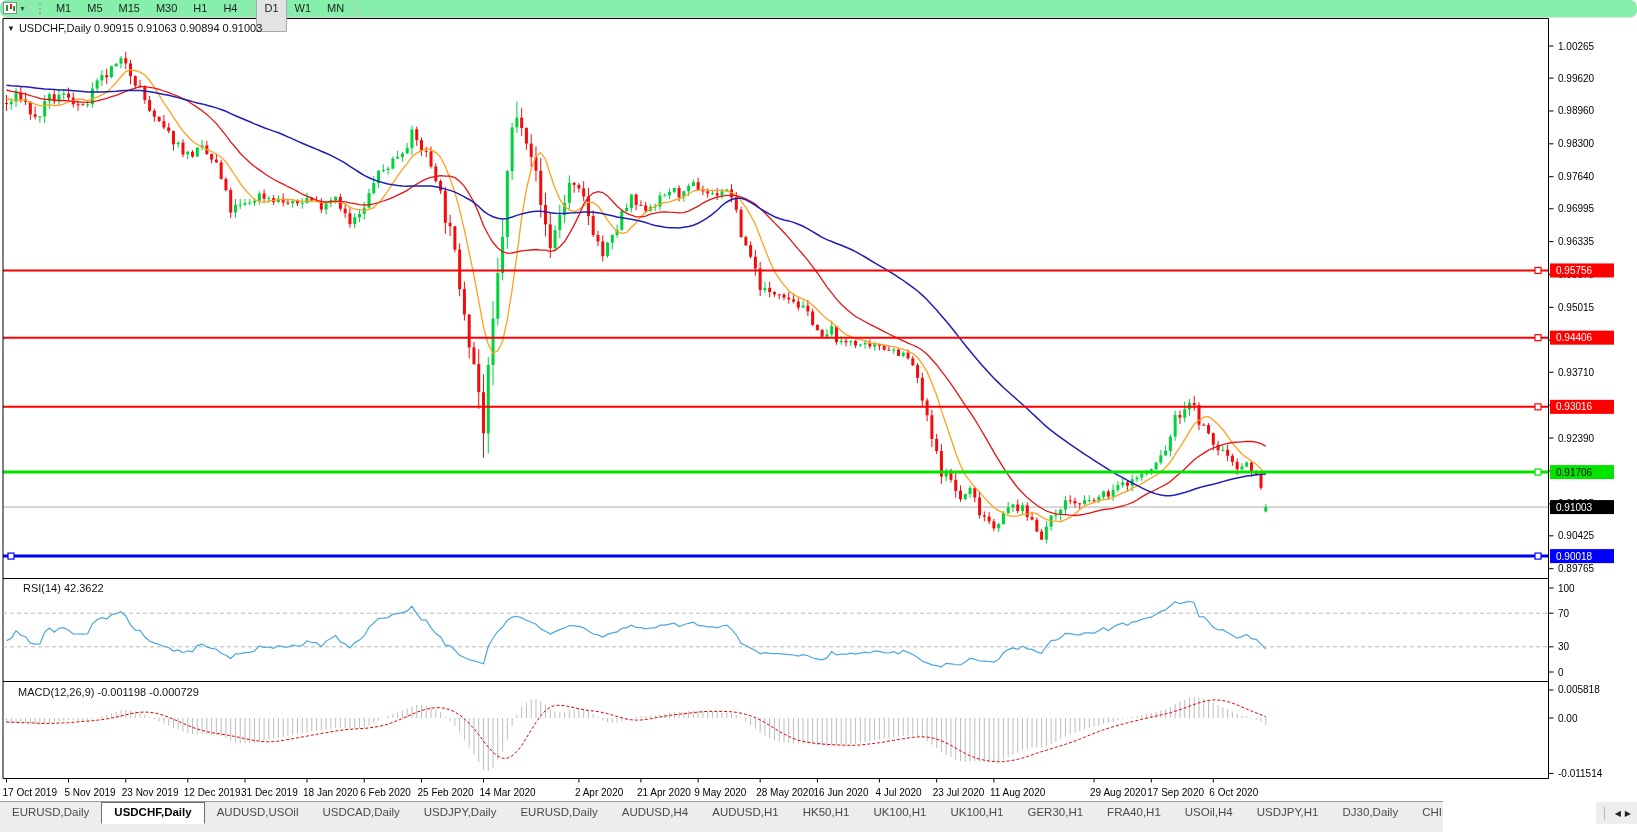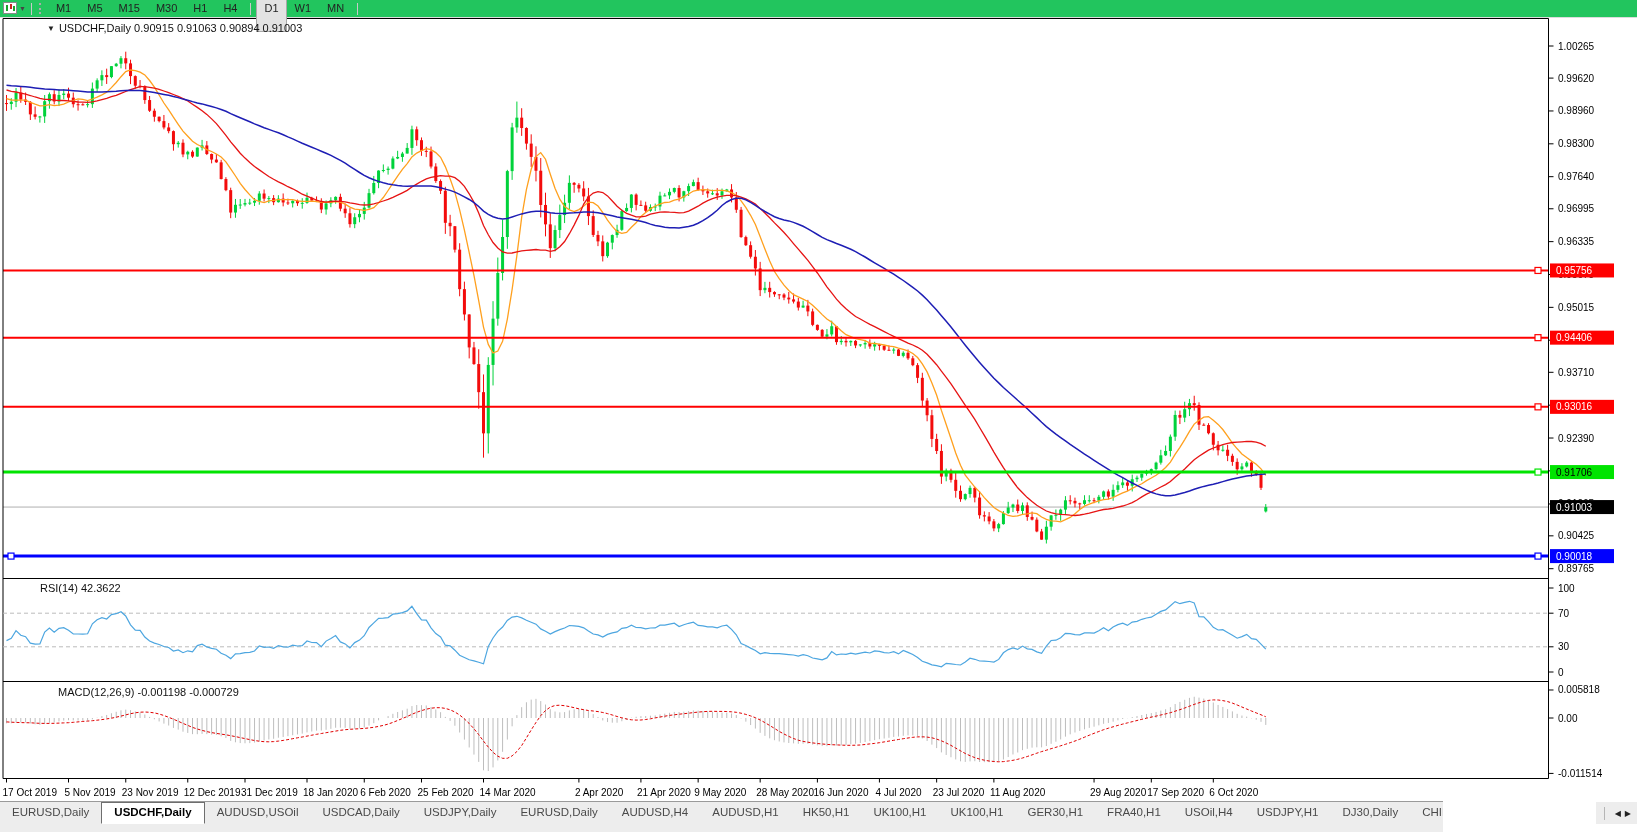--- a/index.html
+++ b/index.html
@@ -1,32 +1,32 @@
 <!DOCTYPE html>
 <html><head>
 <meta charset="utf-8">
 <style>
   html,body{margin:0;padding:0;background:#fff;width:1637px;height:832px;overflow:hidden;
     font-family:"Liberation Sans",sans-serif;-webkit-font-smoothing:antialiased;}
   #app{position:relative;width:1637px;height:832px;background:#fff;}
   #chart-svg{position:absolute;left:0;top:0;}
   
-  #toolbar{position:absolute;left:0;top:0;width:1637px;height:17px;background:#22c55e;
-    border-bottom:1px solid #dcdcdc;display:flex;align-items:center;font-size:11px;color:#333;}
+  #toolbar{position:absolute;left:0;top:0;width:1637px;height:17px;background:#86efac;
+    border-bottom:1px solid #dcdcdc;display:flex;align-items:center;font-size:11px;color:#333;border-radius:7px;}
   .tsep{width:1px;height:12px;background:#c9c9c9;margin:0 5px;}
   .grip{width:3px;height:11px;border-left:2px dotted #aaa;margin:0 4px 0 2px;}
   .tfbtn{padding:0 8px;line-height:15px;color:#222;cursor:default;}
   .tfbtn.active{background:#e3e3e3;border:1px solid #a9a9a9;line-height:13px;padding:16px 7px;}
   #chart-dd{font-size:7px;color:#444;margin-left:2px;}
   #chart-mini-icon{display:inline-block;margin-left:3px;}
   
-  .ovl{position:absolute;font-size:11px;color:#111;white-space:pre;margin-left:40px;}
+  .ovl{position:absolute;font-size:11px;color:#111;white-space:pre;}
   #main-title{left:7px;top:22px;}
   #main-title .tri{font-size:8px;color:#222;margin-right:4px;vertical-align:1px;}
-  #rsi-label{left:0;top:582px;}
+  #rsi-label{left:23px;top:582px;}
   #macd-label{left:6px;top:686px;padding-left:12px;}
   
   #tabbar{position:absolute;left:0;top:801px;width:1443px;height:31px;background:#ededed;
     border-top:1px solid #9a9a9a;display:flex;align-items:flex-start;overflow:hidden;}
   .tab{padding:4px 12px 5px;font-size:11.5px;color:#4a4a4a;white-space:nowrap;cursor:default;}
   .tab.active{background:#fff;border:1px solid #6e6e6e;border-top:1px solid #6e6e6e;
     border-bottom:1px solid #fff;font-weight:bold;color:#000;padding:3px 12px 5px;}
   .tabdiv{width:1px;height:13px;background:#b5b5b5;margin-top:5px;}
   #tab-scroll{position:absolute;right:0;top:802px;height:22px;background:#ededed;display:flex;
     align-items:center;padding:0 6px 0 4px;font-size:8px;color:#222;}

